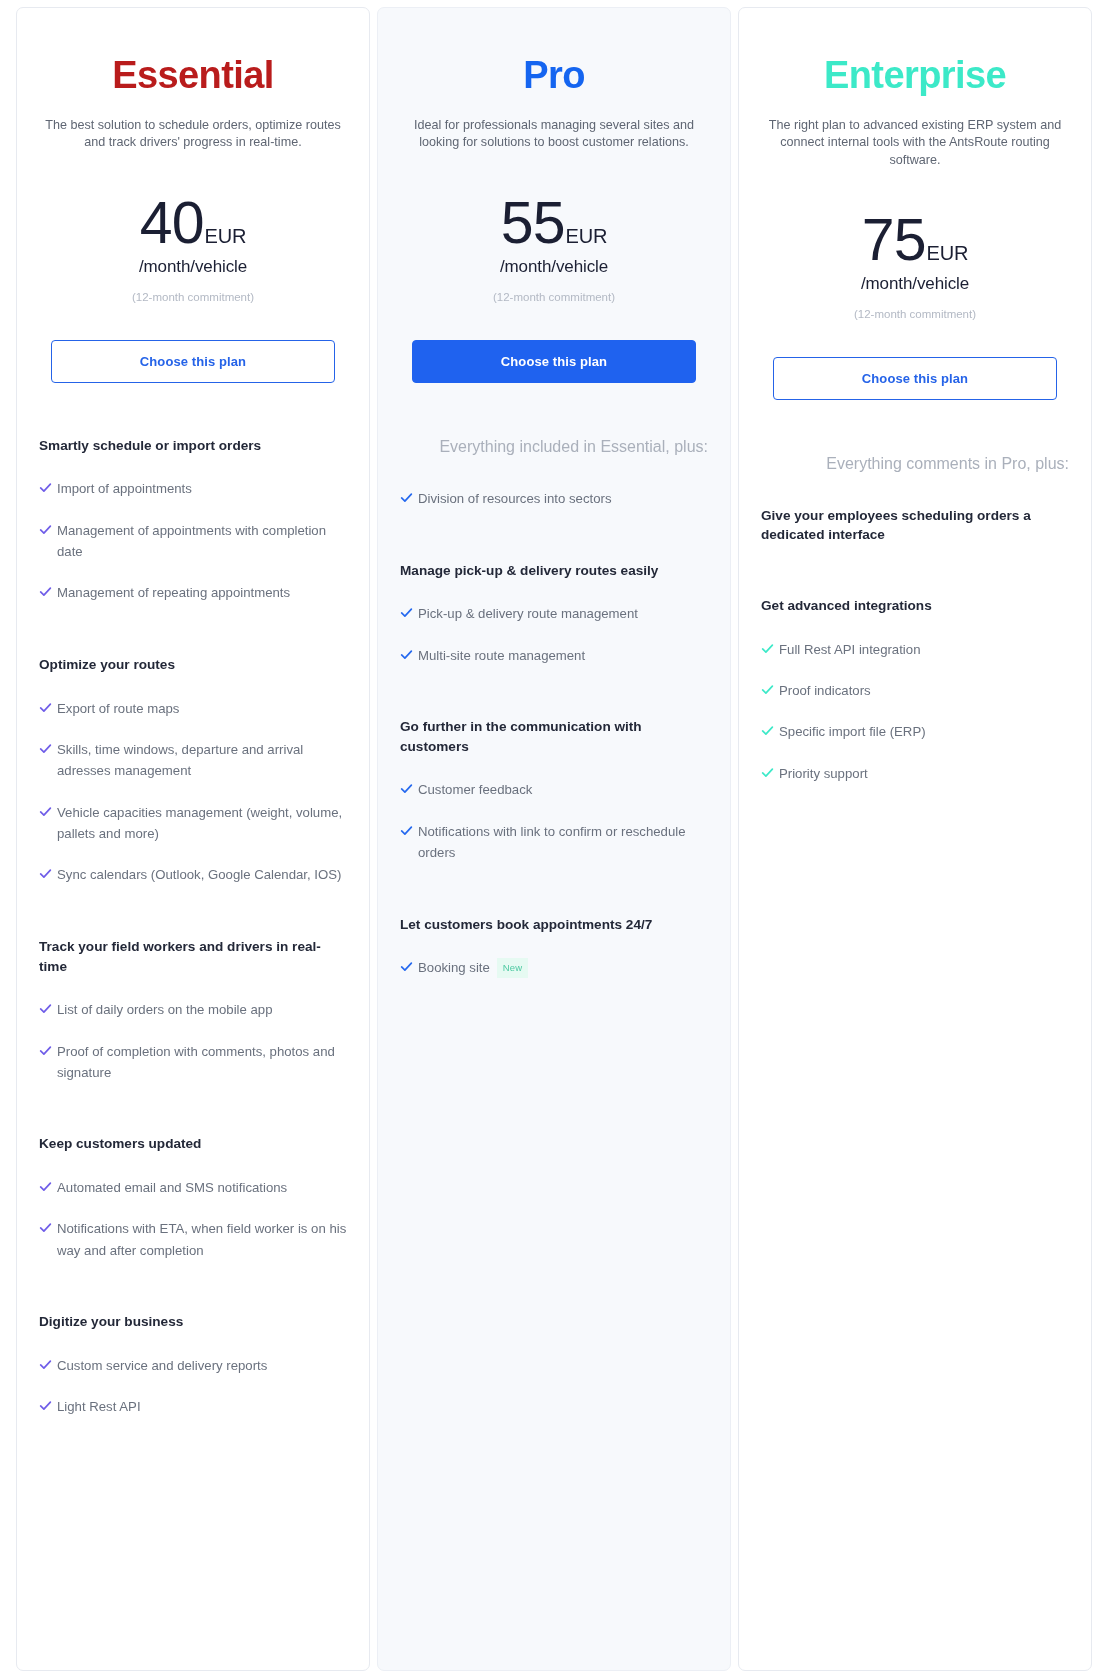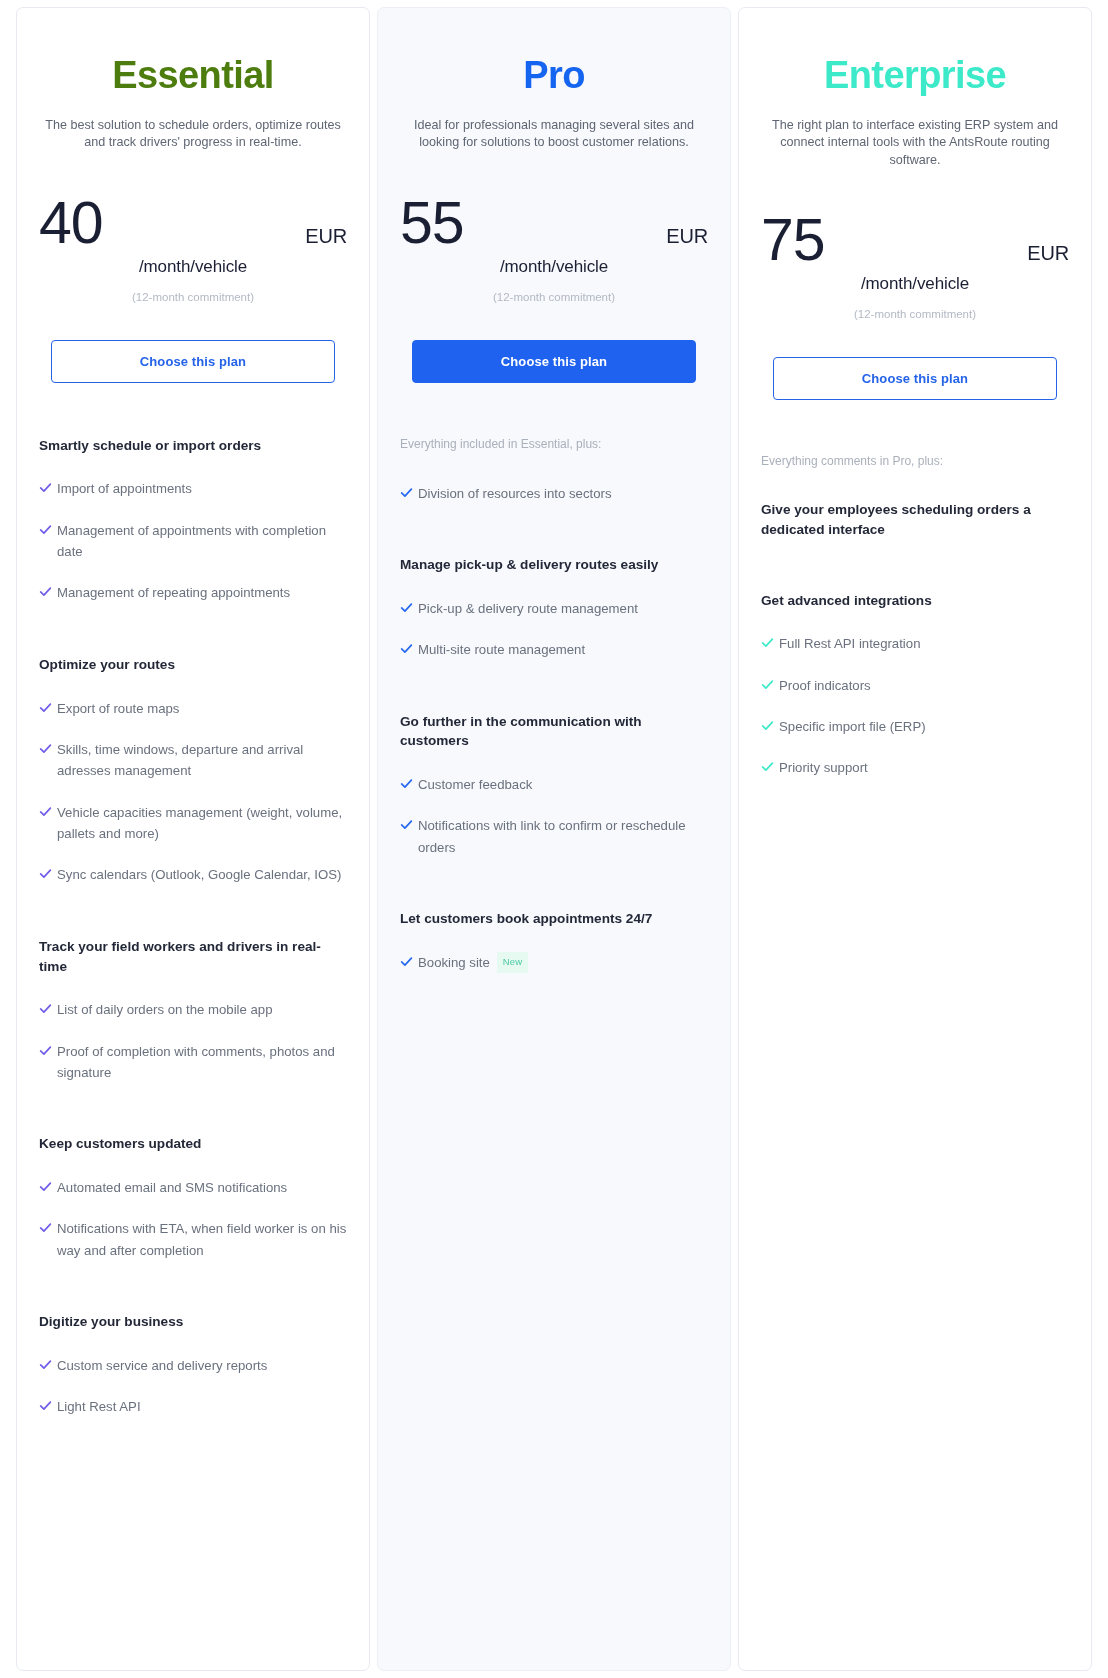--- a/index.html
+++ b/index.html
@@ -36,41 +36,41 @@
 
   
   .plan-title {
     text-align: center;
     font-size: 38px;
     font-weight: 700;
     letter-spacing: -0.6px;
     padding-top: 48px;
     line-height: 1.05;
   }
-  .t-essential { color: #4d7c0f; }
+  .t-essential { color: #b91c1c; }
   .t-pro       { color: #1565f0; }
   .t-enterprise{ color: #3ce9c8; }
 
   .plan-desc {
     text-align: center;
     font-size: 12.6px;
     line-height: 1.38;
     color: #5f6673;
     margin-top: 21px;
     padding: 0 2px;
   }
 
   .price-block {
     text-align: center;
     margin-top: 42px;
   }
   .price-line {
     display: flex;
     align-items: baseline;
-    justify-content: space-between;
+    justify-content: center;
   }
   .price-amount {
     font-size: 59px;
     font-weight: 400;
     color: #1b1f33;
     line-height: 1;
     letter-spacing: -1px;
   }
   .price-currency {
     font-size: 20px;
@@ -110,24 +110,25 @@
   }
   .cta-filled {
     border: 1px solid #1f62ef;
     background: #1f62ef;
     color: #ffffff;
   }
 
   
   .features { margin-top: 53px; }
   .plus-note {
-    font-size: 12px;
+    font-size: 16px;
     color: #aab0bb;
     margin-bottom: 31px;
     line-height: 1.35;
+    text-align: right;
   }
   .grp { margin-bottom: 0; }
   .grp-title {
     font-size: 13.6px;
     font-weight: 700;
     color: #232838;
     line-height: 1.45;
     margin-bottom: 23px;
   }
   .grp + .grp { margin-top: 51px; }
@@ -321,21 +322,21 @@
           <div class="feat"><span class="chk c-blue">
               <svg viewBox="0 0 16 16" fill="none" xmlns="http://www.w3.org/2000/svg">
                 <path d="M2 8.6 L6 12.4 L14 3.8" stroke="currentColor" stroke-width="2.1" stroke-linecap="round" stroke-linejoin="round"></path>
               </svg>
             </span><span>Booking site</span><span class="badge-new">New</span></div>
         </div>
       </div>
     </div>
     <div class="plan-card">
       <div class="plan-title t-enterprise">Enterprise</div>
-      <div class="plan-desc">The right plan to interface existing ERP system and connect internal tools with the AntsRoute routing software.</div>
+      <div class="plan-desc">The right plan to advanced existing ERP system and connect internal tools with the AntsRoute routing software.</div>
       <div class="price-block">
         <div class="price-line">
           <span class="price-amount">75</span>
           <span class="price-currency">EUR</span>
         </div>
         <div class="price-period">/month/vehicle</div>
         <div class="price-commit">(12-month commitment)</div>
       </div>
       <div class="cta-row">
         <a class="cta-btn cta-outline">Choose this plan</a>

